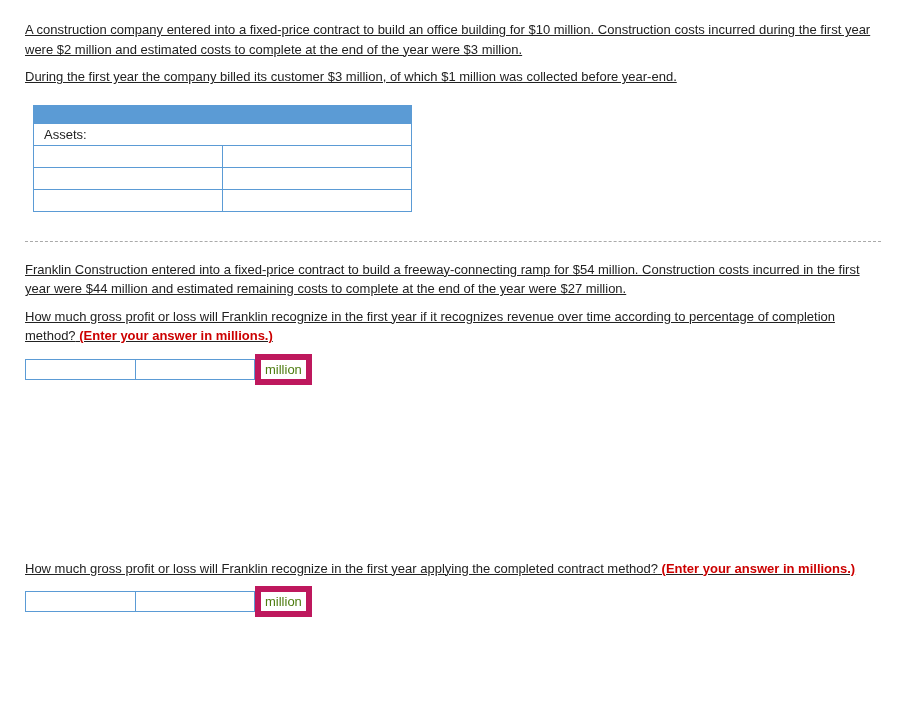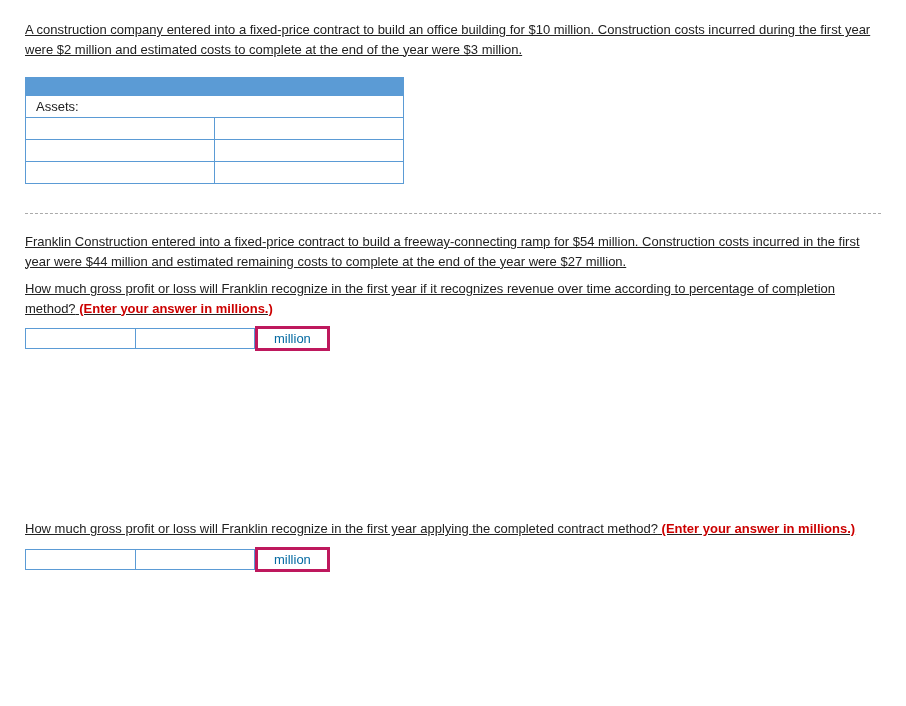--- a/index.html
+++ b/index.html
@@ -27,21 +27,21 @@
       margin-bottom: 8px;
       text-decoration: underline;
     }
 
     .bold-red {
       color: #cc0000;
       font-weight: bold;
     }
 
     .table-container {
-      margin: 10px 0 8px 0;
+      margin: 10px 0 8px 8px;
       display: inline-block;
     }
 
     table.answer-table {
       border-collapse: collapse;
       min-width: 320px;
     }
 
     table.answer-table th,
     table.answer-table td {
@@ -110,43 +110,46 @@
 
     .million-input-row input.left-field {
       width: 110px;
     }
 
     .million-input-row input.right-field {
       width: 120px;
     }
 
     .million-label-box {
-      border: 3px solid #be185d;
-      padding: 2px 16px;
+      border: 6px solid #be185d;
+      padding: 2px 4px;
       font-size: 13px;
       background: #fff;
-      color: #0369a1;
+      color: #4d7c0f;
       min-width: 55px;
       text-align: center;
     }
 
     .q2-block {
-      margin-bottom: 18px;
+      margin-bottom: 24px;
     }
 
     .q3-block {
       margin-top: 10px;
     }
   </style>
 </head>
 <body>
 
 <div class="question-block">
   <div class="question-text">
     <span>A construction company entered into a fixed-price contract to build an office building for $10 million. Construction costs incurred during the first year were $2 million and estimated costs to complete at the end of the year were $3 million.</span>
+  </div>
+  <div class="question-text">
+    <span>During the first year the company billed its customer $3 million, of which $1 million was collected before year-end.</span>
   </div>
 
   <div class="table-container">
     <table class="answer-table">
       <thead>
         <tr>
           <th></th>
           <th></th>
         </tr>
       </thead>

